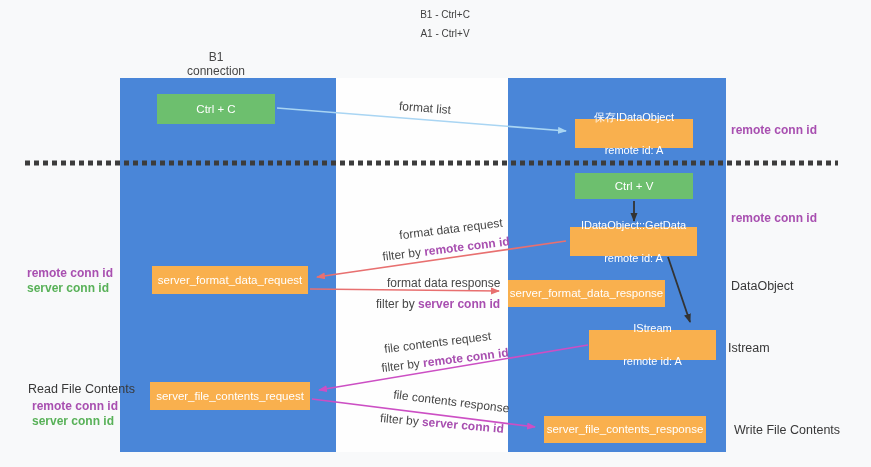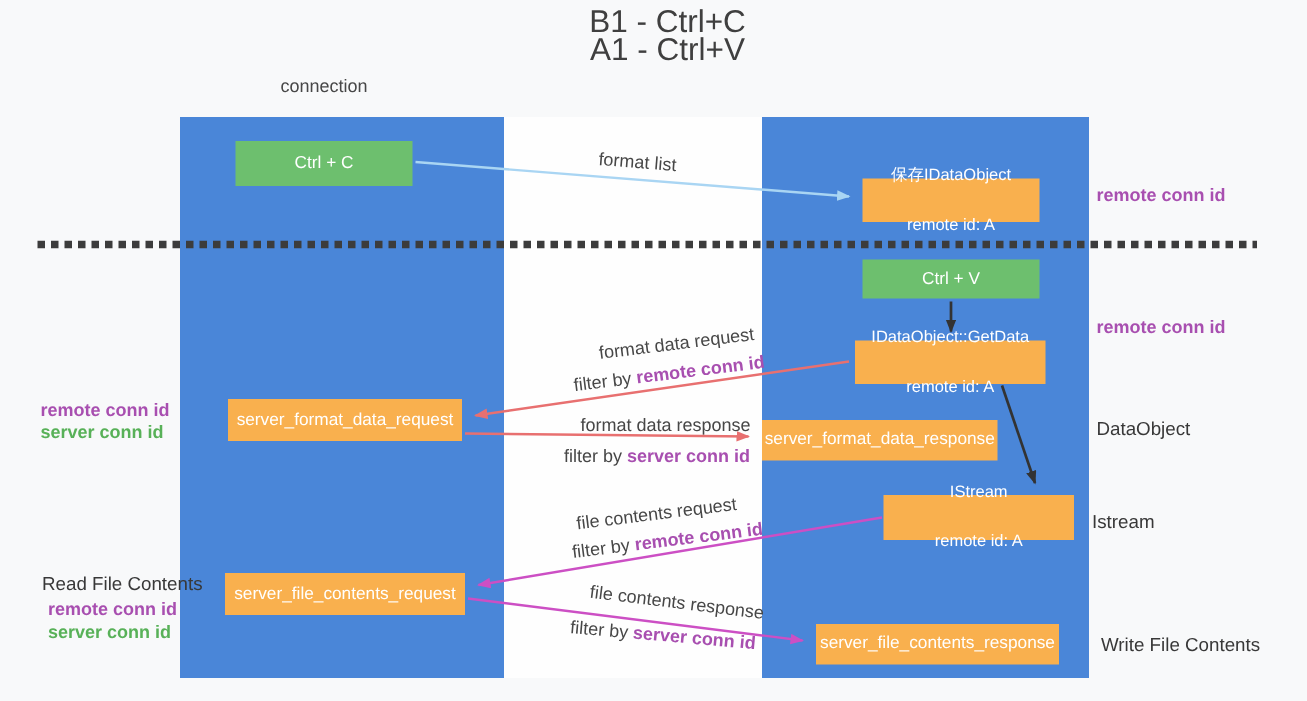--- a/index.html
+++ b/index.html
@@ -3,21 +3,21 @@
 <meta charset="utf-8">
 <style>
   html,body{margin:0;padding:0;background:#f8f9fa;}
   .canvas{
     position:relative;width:871px;height:467px;background:#f8f9fa;
     font-family:"Liberation Sans",sans-serif;overflow:hidden;
   }
   .abs{position:absolute;}
   .title{
     left:320px;top:5px;width:250px;text-align:center;
-    font-size:21px;line-height:19px;color:#3f3f3f;
+    font-size:10px;line-height:19px;color:#3f3f3f;
   }
   .lifeline-head{
     width:140px;text-align:center;font-size:12px;line-height:14px;color:#474747;
   }
   .lane-white{left:336px;top:78px;width:172px;height:374px;background:#fefefe;}
   .lane-blue{top:78px;width:216px;height:374px;background:#4a86d8;}
   .box{
     display:flex;align-items:center;justify-content:center;text-align:center;
     color:#fff;font-size:11.5px;line-height:13px;white-space:nowrap;
   }
@@ -39,20 +39,21 @@
 <body>
 
 <div class="canvas">
 
   <div class="abs title">
     <div>B1 - Ctrl+C</div>
     <div>A1 - Ctrl+V</div>
   </div>
 
   <div class="abs lifeline-head" style="left:146px;top:50px;">
+    <div>B1</div>
     <div>connection</div>
   </div>
   <div class="abs lifeline-head" style="left:547px;top:50px;margin-top:44px;">
     <div>A1</div>
     <div>format</div>
   </div>
 
   <div class="abs lane-white"></div>
   <div class="abs lane-blue" style="left:120px;"></div>
   <div class="abs lane-blue" style="left:508px;width:218px;"></div>

